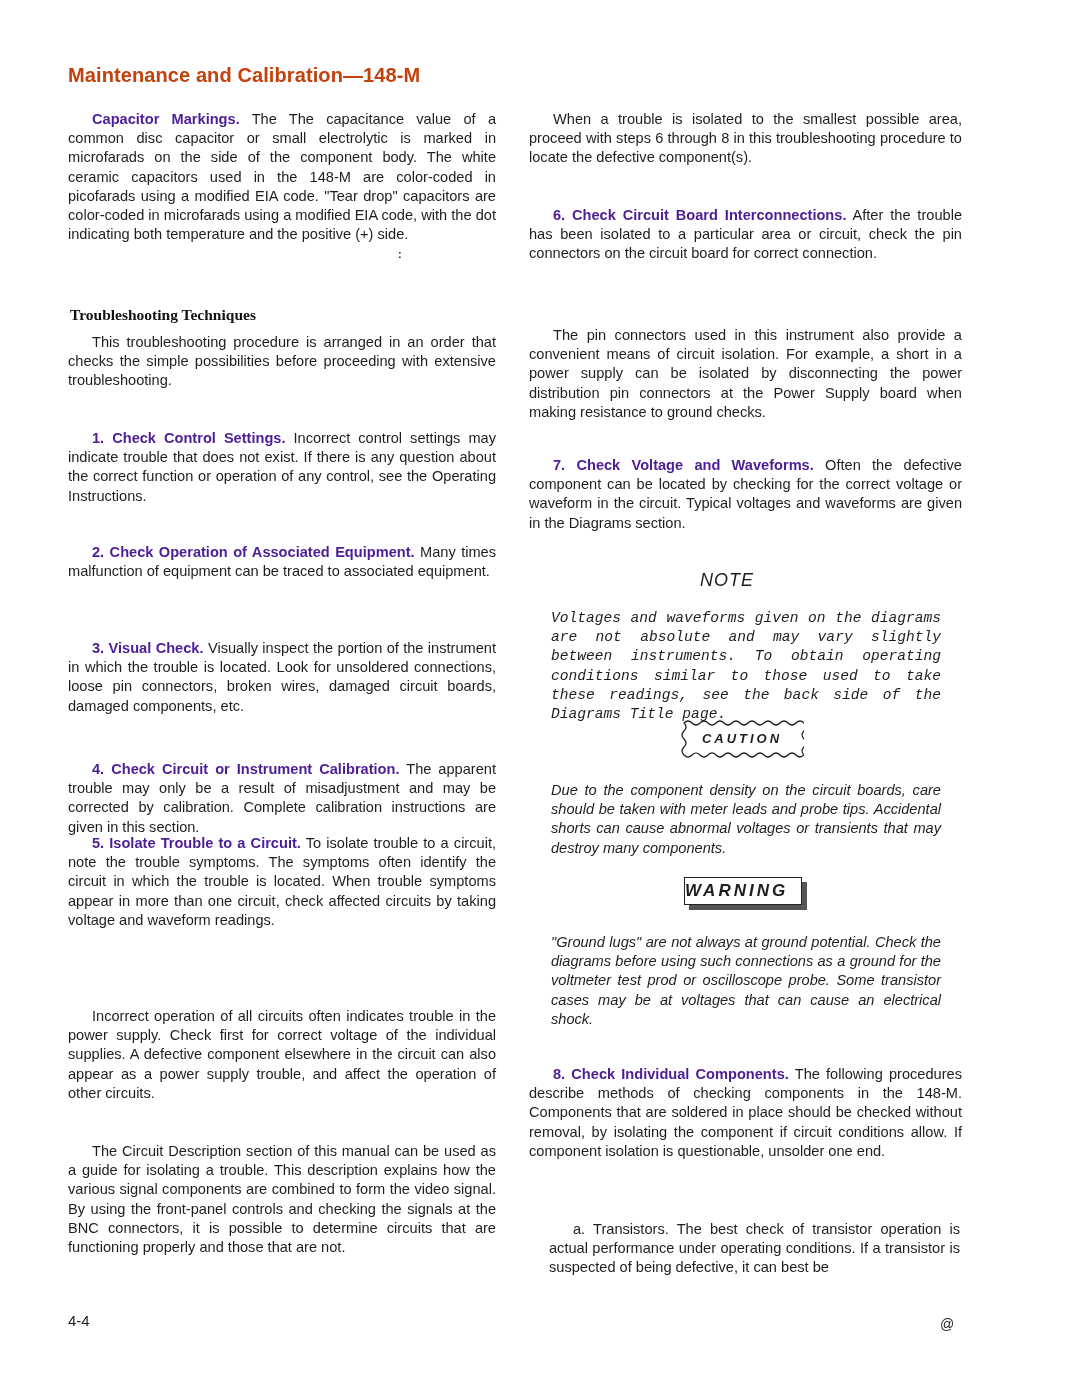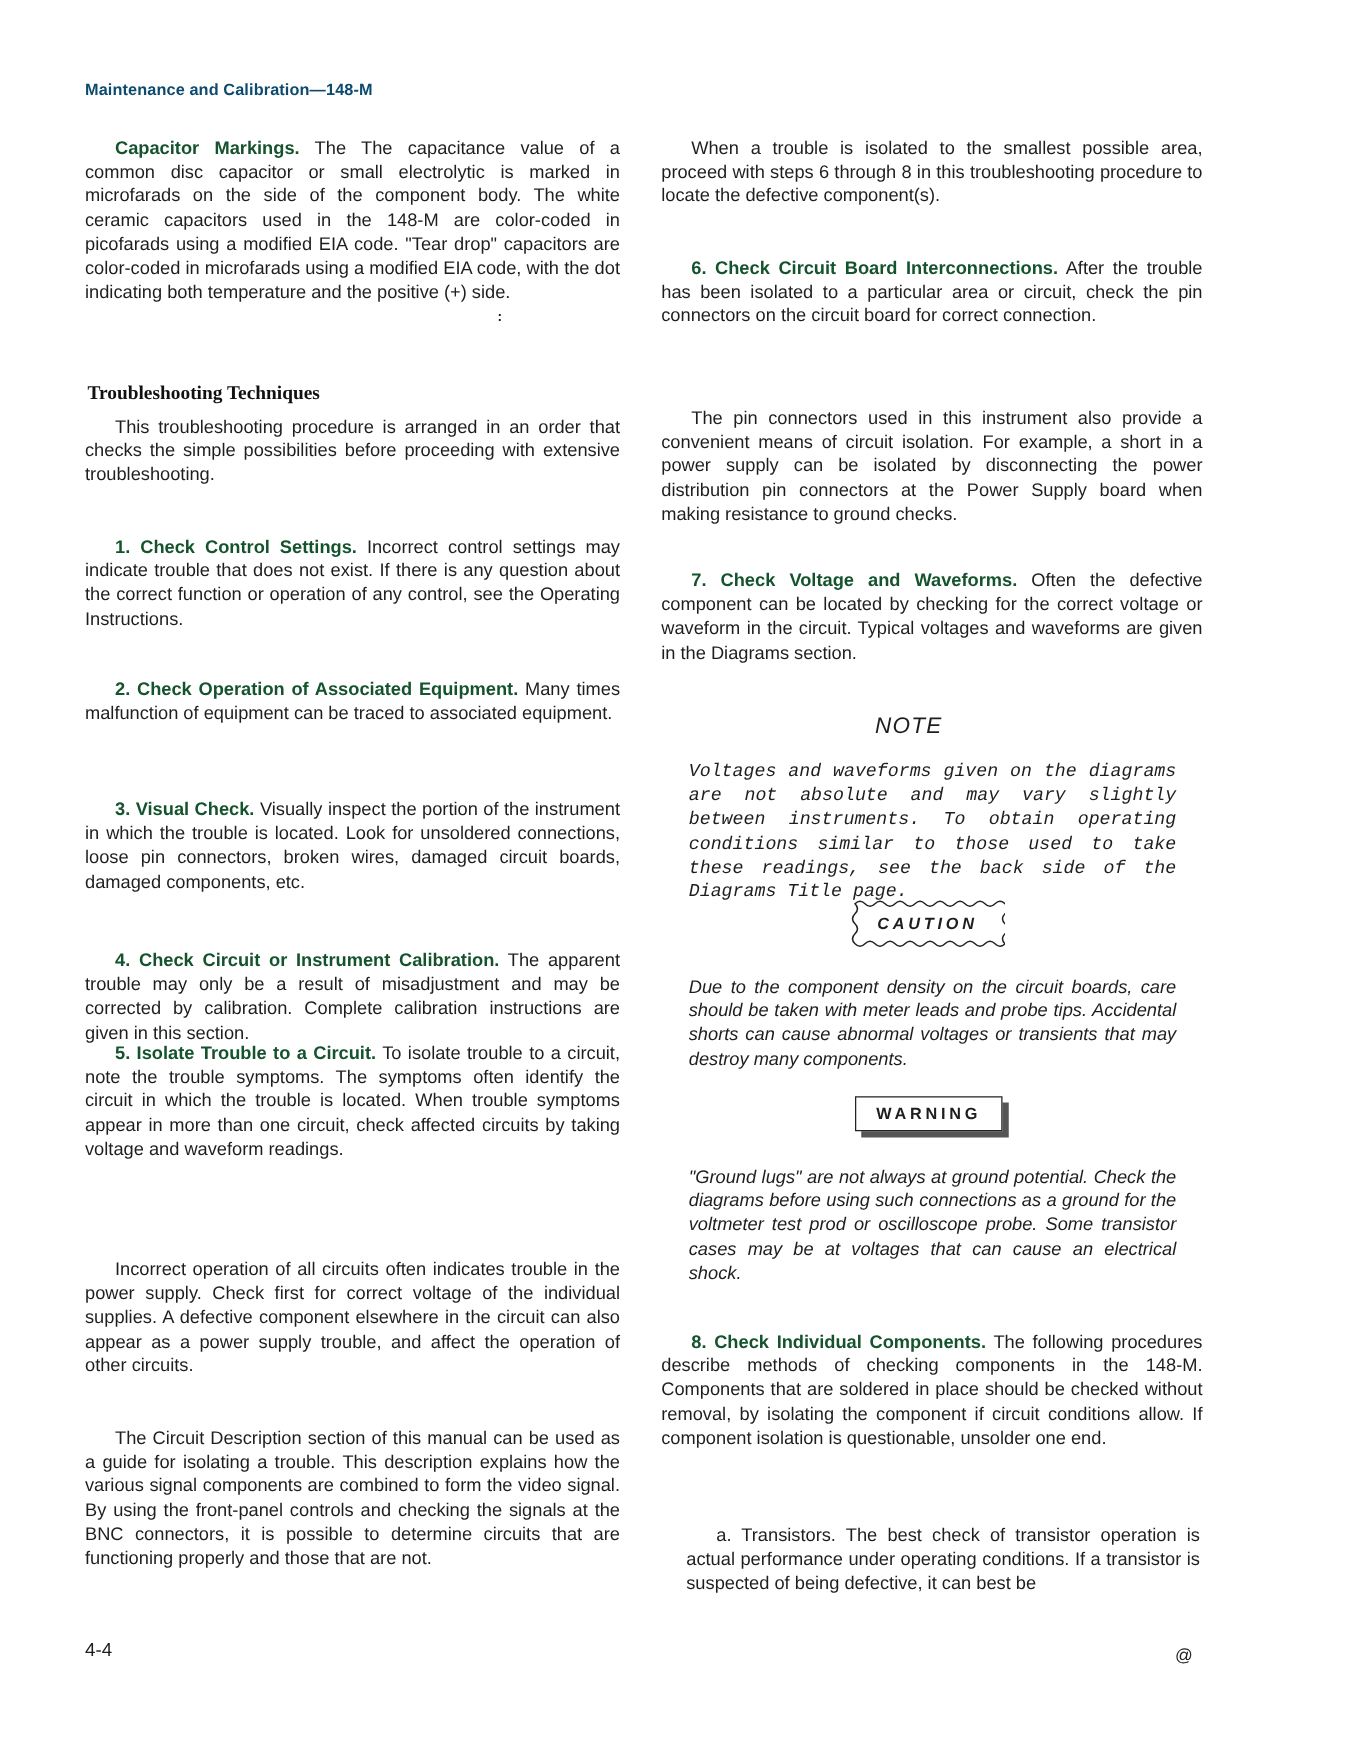--- a/index.html
+++ b/index.html
@@ -3,30 +3,30 @@
   <meta charset="utf-8">
   <style>
     html, body { margin: 0; padding: 0; background: #ffffff; }
     body {
       width: 1080px; height: 1397px; position: relative; overflow: hidden;
       font-family: "Liberation Sans", "DejaVu Sans", sans-serif;
       color: #1e1e1e;
     }
     .header {
       position: absolute; left: 68px; top: 64px;
-      font-weight: bold; font-size: 13px; letter-spacing: 0.1px; color: #0c4a6e; text-align: right;
+      font-weight: bold; font-size: 20px; letter-spacing: 0.1px; color: #c2410c; text-align: right;
     }
     .col { position: absolute; width: 428px; }
     .col.left { left: 68px; }
     .col.right { left: 529px; width: 433px; }
     p {
       margin: 0; font-size: 14.6px; line-height: 19.2px;
       text-align: justify; text-indent: 24px;
     }
-    p b { font-weight: bold; color: #14532d; }
+    p b { font-weight: bold; color: #4c1d95; }
     .h2 {
       position: absolute; font-weight: bold; font-size: 15.5px; color: #111;
     }
     .abs { position: absolute; }
     .note-title {
       position: absolute; left: 700px; top: 570px; font-style: italic; font-size: 18px;
       letter-spacing: 1px;
     }
     .ital { font-style: italic; text-indent: 0; }
     .caution-box {
@@ -36,22 +36,22 @@
     .caution-label {
       position: absolute; left: 0; top: 12px; width: 124px; text-align: center;
       font-style: italic; font-weight: bold; font-size: 13px; letter-spacing: 3px;
     }
     .warning-box {
       position: absolute; left: 684px; top: 877px; width: 116px; height: 26px;
       border: 1.5px solid #222; background: #fff;
       box-shadow: 5px 5px 0 #555;
     }
     .warning-label {
-      display: block; text-align: center; line-height: 26px;
-      font-weight: bold; font-size: 13px; letter-spacing: 3px;
+      display: block; text-align: left; line-height: 26px;
+      font-style: italic; font-weight: bold; font-size: 17px; letter-spacing: 3px;
     }
     .page-num { position: absolute; left: 68px; top: 1312px; font-size: 15px; }
     .rev-mark { position: absolute; left: 940px; top: 1316px; font-size: 14px; }
     .dot-mark { position: absolute; left: 398px; top: 248px; font-size: 11px; font-weight: bold; }
   </style>
 </head>
 <body>
 
 <div class="header">Maintenance and Calibration—148-M</div>
 

